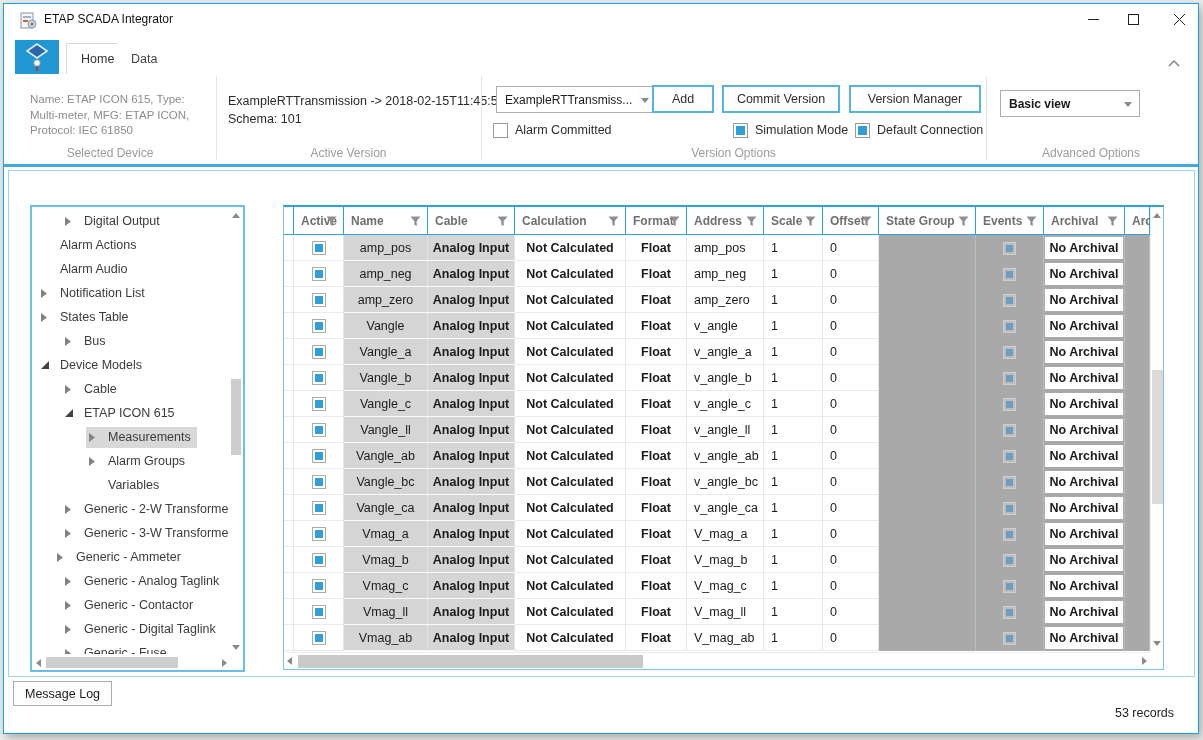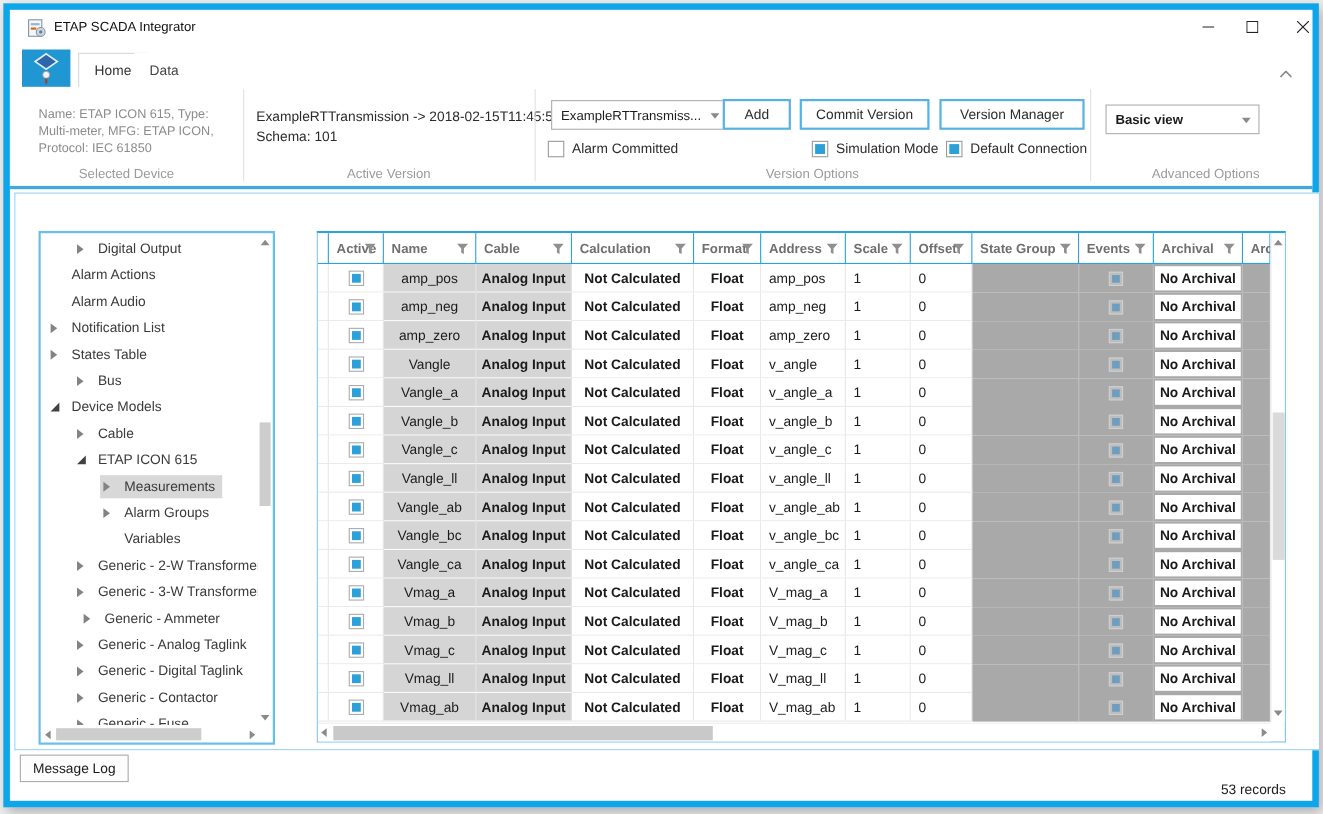--- a/index.html
+++ b/index.html
@@ -1,19 +1,19 @@
 <!DOCTYPE html>
 <html><head>
 <meta charset="utf-8">
 <style>
   * { box-sizing: border-box; margin:0; padding:0; }
   html,body { width:1203px; height:740px; overflow:hidden; }
   body { background:#ececec; font-family:"Liberation Sans", sans-serif; position:relative; }
   .window { position:absolute; left:3px; top:3px; width:1196px; height:731px; background:#ffffff;
-            border:6px solid #0ea5e9; box-shadow:3px 4px 10px rgba(0,0,0,.28); }
+            border:1px solid #0ea5e9; box-shadow:3px 4px 10px rgba(0,0,0,.28); }
 
   
   .titlebar { position:absolute; left:0; top:0; width:100%; height:32px; background:#fff; }
   .app-icon { position:absolute; left:16px; top:8px; width:17px; height:17px; }
   .title-text { position:absolute; left:40px; top:8px; font-size:12px; color:#111; }
   .winbtn { position:absolute; top:0; width:34px; height:31px; display:flex; align-items:center; justify-content:center; color:#222; }
   .winbtn svg { display:block; }
   .btn-min { left:1072px; } .btn-max { left:1112px; } .btn-close { left:1158px; }
 
   
@@ -318,21 +318,21 @@
         <div class="tree-row" style="padding-left: 30px;">
           <span class="tree-inner">
             <span class="tw">
               <svg width="8" height="11" viewBox="0 0 8 11">
                 <polygon points="1,1 7,5.5 1,10" fill="#838383"></polygon>
               </svg>
             </span>
             <span class="tree-label">Generic - 3-W Transformer</span>
           </span>
         </div>
-        <div class="tree-row" style="padding-left: 36px;">
+        <div class="tree-row" style="padding-left: 22px;">
           <span class="tree-inner">
             <span class="tw">
               <svg width="8" height="11" viewBox="0 0 8 11">
                 <polygon points="1,1 7,5.5 1,10" fill="#838383"></polygon>
               </svg>
             </span>
             <span class="tree-label">Generic - Ammeter</span>
           </span>
         </div>
         <div class="tree-row" style="padding-left: 30px;">
@@ -345,31 +345,31 @@
             <span class="tree-label">Generic - Analog Taglink</span>
           </span>
         </div>
         <div class="tree-row" style="padding-left: 30px;">
           <span class="tree-inner">
             <span class="tw">
               <svg width="8" height="11" viewBox="0 0 8 11">
                 <polygon points="1,1 7,5.5 1,10" fill="#838383"></polygon>
               </svg>
             </span>
+            <span class="tree-label">Generic - Contactor</span>
+          </span>
+        </div>
+        <div class="tree-row" style="padding-left: 30px;">
+          <span class="tree-inner">
+            <span class="tw">
+              <svg width="8" height="11" viewBox="0 0 8 11">
+                <polygon points="1,1 7,5.5 1,10" fill="#838383"></polygon>
+              </svg>
+            </span>
             <span class="tree-label">Generic - Digital Taglink</span>
-          </span>
-        </div>
-        <div class="tree-row" style="padding-left: 30px;">
-          <span class="tree-inner">
-            <span class="tw">
-              <svg width="8" height="11" viewBox="0 0 8 11">
-                <polygon points="1,1 7,5.5 1,10" fill="#838383"></polygon>
-              </svg>
-            </span>
-            <span class="tree-label">Generic - Contactor</span>
           </span>
         </div>
         <div class="tree-row" style="padding-left: 30px;">
           <span class="tree-inner">
             <span class="tw">
               <svg width="8" height="11" viewBox="0 0 8 11">
                 <polygon points="1,1 7,5.5 1,10" fill="#838383"></polygon>
               </svg>
             </span>
             <span class="tree-label">Generic - Fuse</span>

